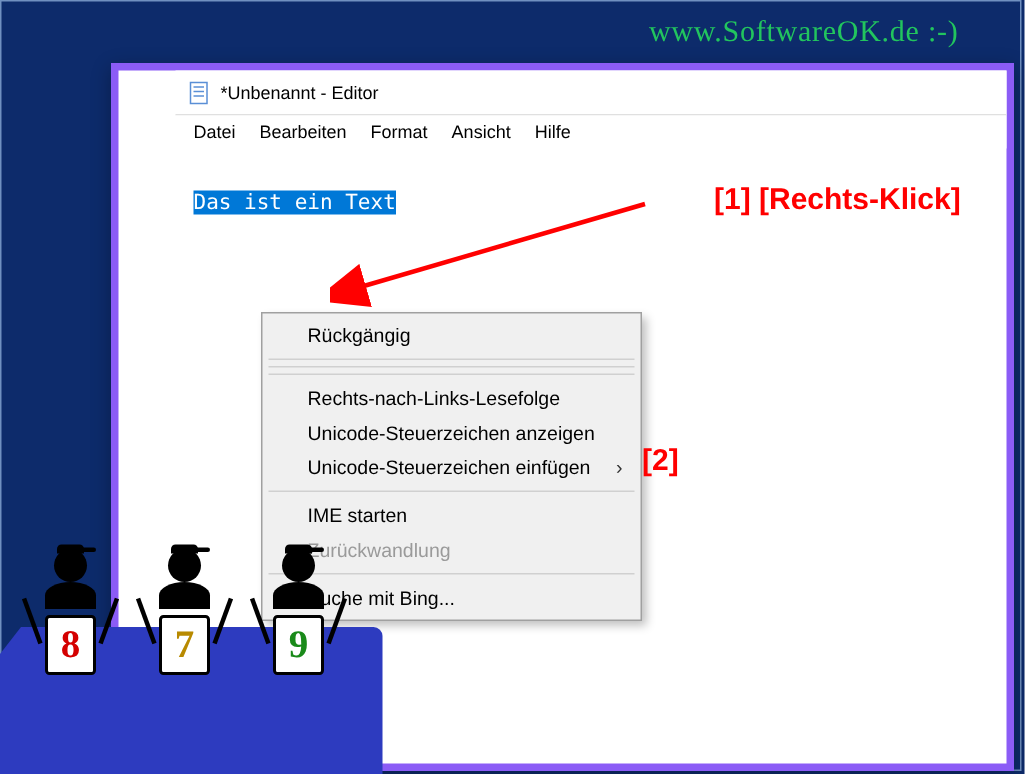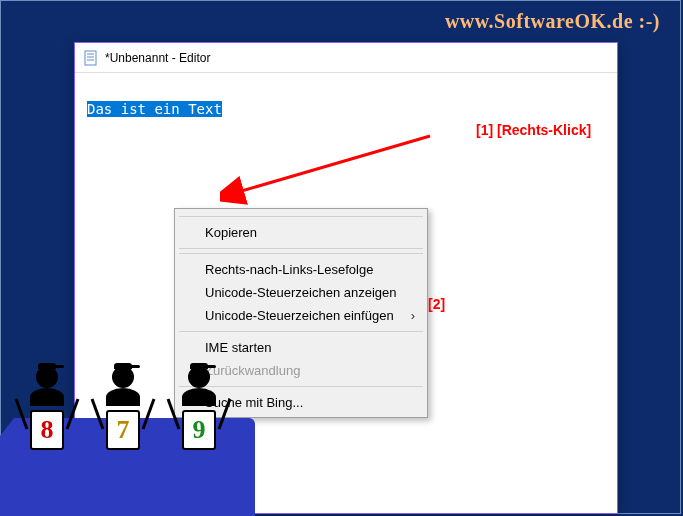--- a/index.html
+++ b/index.html
@@ -5,31 +5,32 @@
 * { box-sizing: border-box; margin: 0; padding: 0; }
 body {
   width: 683px; height: 516px;
   background: #0d2b6b;
   font-family: "Segoe UI", Tahoma, sans-serif;
   font-size: 13px;
   position: relative;
   overflow: hidden;
 }
 .watermark {
-  position: absolute; top: 10px; right: 23px;
-  color: #fdba74; font-weight: bold; font-size: 20px;
+  position: absolute; top: 10px; right: 44px;
+  color: #22c55e; font-weight: normal; font-size: 20px;
   font-family: Georgia, serif;
   letter-spacing: 0.5px;
 }
 .editor-window {
   position: absolute; left: 74px; top: 42px;
-  width: 544px; height: 472px;
+  width: 602px; height: 472px;
   background: #fff;
-  border: 1px solid #8b5cf6;
+  border: 5px solid #8b5cf6;
   box-shadow: 0 3px 12px rgba(0,0,0,0.3);
+  padding-left: 38px;
 }
 .title-bar {
   height: 30px; display: flex; align-items: center;
   padding: 0 8px; background: #fff;
   border-bottom: 1px solid #e0e0e0;
 }
 .title-bar .icon { width: 16px; height: 16px; margin-right: 6px; }
 .title-bar .title-text { font-size: 12px; color: #000; }
 .menu-bar {
   height: 22px; display: flex; align-items: center;
@@ -63,21 +64,21 @@
 .ctx-item.submenu::after {
   content: "›"; position: absolute; right: 10px; top: 4px;
   font-size: 13px; color: #333;
 }
 .ctx-sep {
   height: 1px; background: #d0d0d0; margin: 4px 2px;
 }
 .annotation {
   position: absolute; color: #ff0000;
   font-weight: bold; font-family: Verdana, sans-serif;
-  font-size: 14px; z-index: 40; padding-left: 40px;
+  font-size: 20px; z-index: 40; padding-left: 40px;
 }
 .arrow-svg { position: absolute; z-index: 35; }
 .judges {
   position: absolute; left: 0; bottom: 0;
   width: 260px; height: 150px; z-index: 50;
 }
 .desk {
   position: absolute; left: 0; bottom: 0;
   width: 255px; height: 80px;
   background: #2d3bbf;
@@ -124,28 +125,35 @@
 <div class="editor-window">
   <div class="title-bar">
     <svg class="icon" viewBox="0 0 16 16">
       <rect x="2" y="1" width="11" height="14" fill="#fff" stroke="#5a8fd6"></rect>
       <line x1="4" y1="4" x2="11" y2="4" stroke="#5a8fd6"></line>
       <line x1="4" y1="7" x2="11" y2="7" stroke="#5a8fd6"></line>
       <line x1="4" y1="10" x2="11" y2="10" stroke="#5a8fd6"></line>
     </svg>
     <span class="title-text">*Unbenannt - Editor</span>
   </div>
+  <div class="menu-bar">
+    <span class="menu-item">Datei</span>
+    <span class="menu-item">Bearbeiten</span>
+    <span class="menu-item">Format</span>
+    <span class="menu-item">Ansicht</span>
+    <span class="menu-item">Hilfe</span>
+  </div>
   <div class="text-area">
     <span class="selected-text">Das ist ein Text</span>
   </div>
 </div>
 
 <div class="context-menu">
-  <div class="ctx-sep"></div>
-  <div class="ctx-item">Kopieren</div>
+  <div class="ctx-item">Rückgängig</div>
+  <div class="ctx-sep"></div>
   <div class="ctx-sep"></div>
   <div class="ctx-sep"></div>
   <div class="ctx-item">Rechts-nach-Links-Lesefolge</div>
   <div class="ctx-item">Unicode-Steuerzeichen anzeigen</div>
   <div class="ctx-item submenu">Unicode-Steuerzeichen einfügen</div>
   <div class="ctx-sep"></div>
   <div class="ctx-item">IME starten</div>
   <div class="ctx-item disabled">Zurückwandlung</div>
   <div class="ctx-sep"></div>
   <div class="ctx-item">Suche mit Bing...</div>

